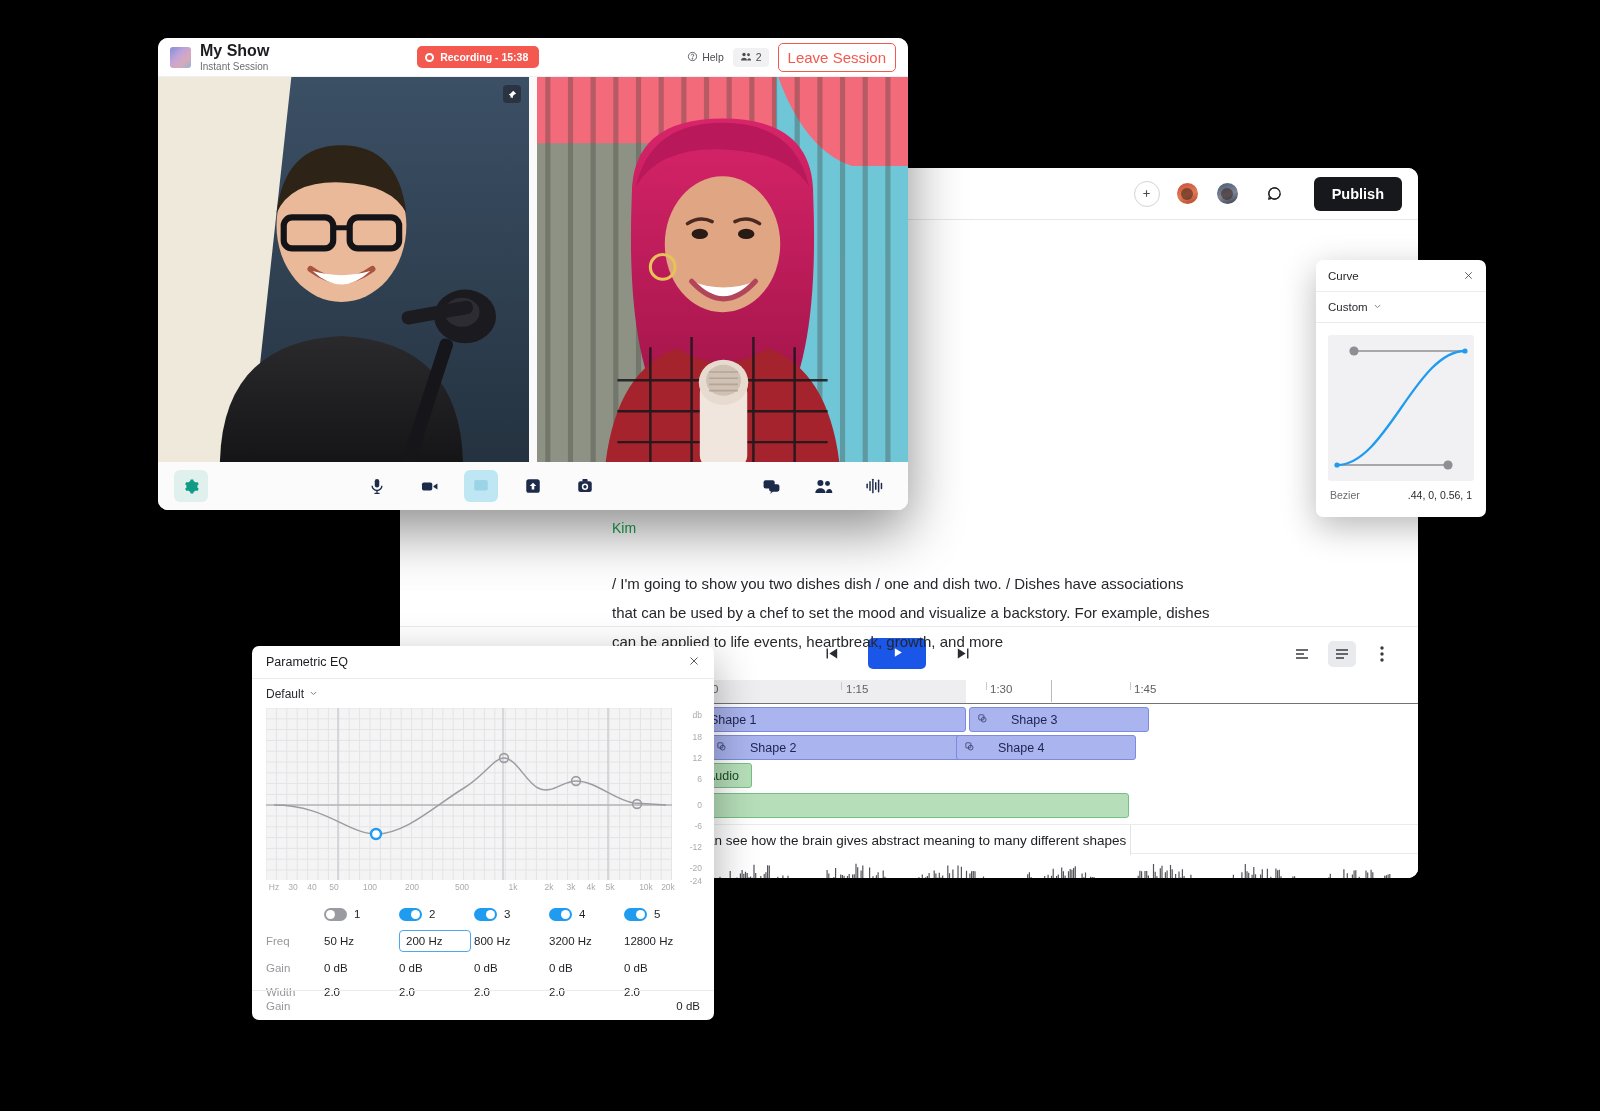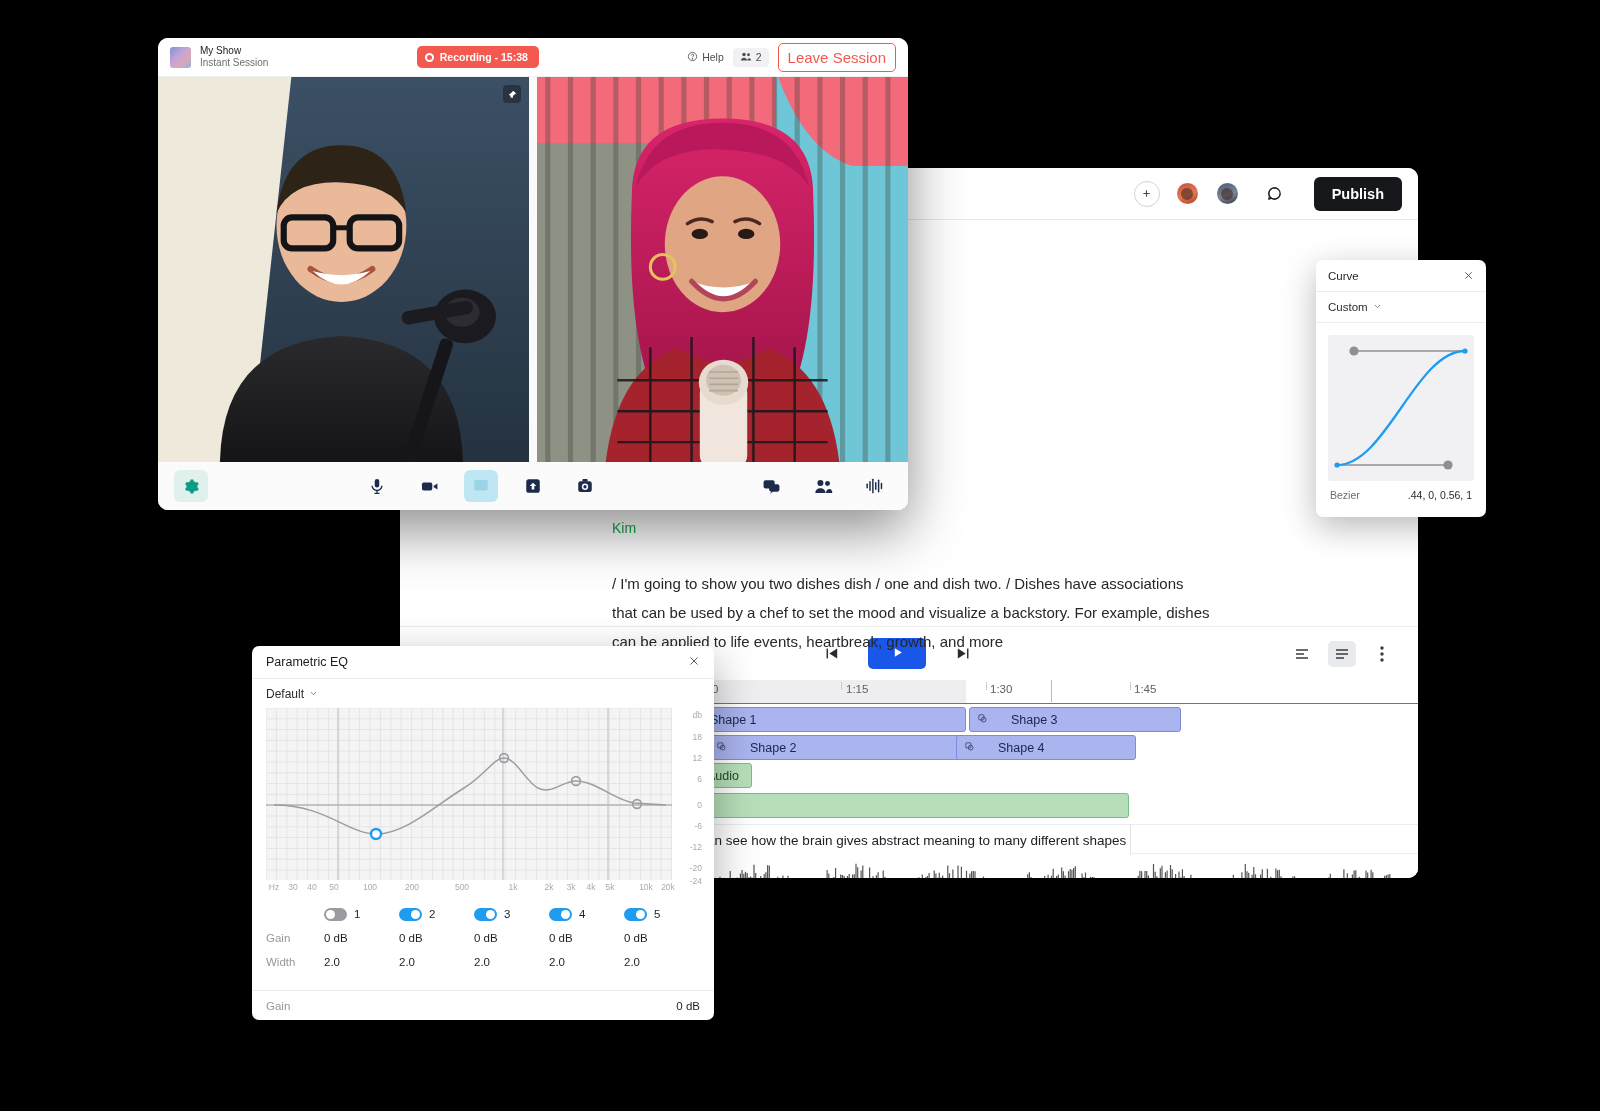--- a/index.html
+++ b/index.html
@@ -108,21 +108,21 @@
   }
   #call-top {
     height: 39px; background: #fff; display: flex; align-items: center;
     padding: 0 12px; gap: 9px; border-bottom: 1px solid #f0f0f1;
   }
   #app-logo {
     width: 21px; height: 21px; border-radius: 3px;
     background: linear-gradient(135deg,#7f8fd6 0%,#c3a4d8 40%,#d9a9b8 70%,#8fb4d9 100%);
   }
   #show-names { line-height: 1.25; }
-  #show-title { font-size: 10px; font-weight: normal; color: #1b1c20; }
+  #show-title { font-size: 16px; font-weight: bold; color: #1b1c20; }
   #show-sub { font-size: 10px; color: #6d6e73; }
   .call-spacer { flex: 1; }
   #rec-badge {
     background: #f3594f; color: #fff; font-size: 10.5px; font-weight: bold;
     padding: 5px 11px 5px 8px; border-radius: 5px; display: flex; align-items: center; gap: 6px;
   }
   #rec-dot { width: 9px; height: 9px; border-radius: 50%; border: 2px solid #fff; background:#f3594f; }
   .help-item { display:flex; align-items:center; gap:4px; font-size:10.5px; color:#4c4d52; }
   #ppl-pill { display:flex; align-items:center; gap:4px; background:#f1f1f3; border-radius:4px; padding:3px 7px; font-size:10.5px; color:#4c4d52; }
   #leave-btn {
@@ -337,21 +337,21 @@
         </div>
         <div class="clip blue" style="left:268px;width:298px">
           <span class="clip-icon">
             <svg width="11" height="11" viewBox="0 0 24 24" fill="none" stroke="#1e2350" stroke-width="1.7">
                 <rect x="4" y="4" width="11" height="11" rx="1.5"></rect>
                 <circle cx="14.5" cy="14.5" r="5.2"></circle>
               </svg>
           </span>
           <span>Shape 1</span>
         </div>
-        <div class="clip blue" style="left:569px;width:212px">
+        <div class="clip blue" style="left:569px;width:180px">
           <span class="clip-icon">
             <svg width="11" height="11" viewBox="0 0 24 24" fill="none" stroke="#1e2350" stroke-width="1.7">
                 <rect x="4" y="4" width="11" height="11" rx="1.5"></rect>
                 <circle cx="14.5" cy="14.5" r="5.2"></circle>
               </svg>
           </span>
           <span>Shape 3</span>
         </div>
       </div>
 
@@ -819,20 +819,30 @@
           <span class="band-num">4</span>
         </span>
         <span class="togwrap">
           <span class="toggle on">
               <span class="knob"></span>
             </span>
           <span class="band-num">5</span>
         </span>
       </div>
 
+      <div class="band-row" style="height:30px">
+        <span class="band-label">Freq</span>
+        <span class="band-cell">50 Hz</span>
+        <span class="band-cell" style="width:75px">
+          <input class="freq-input" value="200 Hz" style="">
+        </span>
+        <span class="band-cell">800 Hz</span>
+        <span class="band-cell">3200 Hz</span>
+        <span class="band-cell">12800 Hz</span>
+      </div>
 
       <div class="band-row">
         <span class="band-label">Gain</span>
         <span class="band-cell">0 dB</span>
         <span class="band-cell">0 dB</span>
         <span class="band-cell">0 dB</span>
         <span class="band-cell">0 dB</span>
         <span class="band-cell">0 dB</span>
       </div>
 

